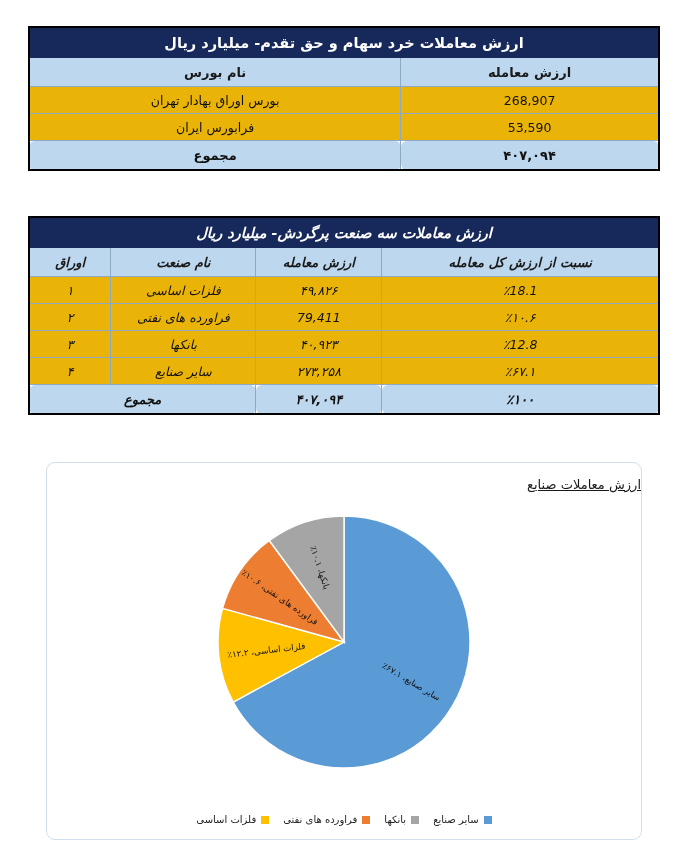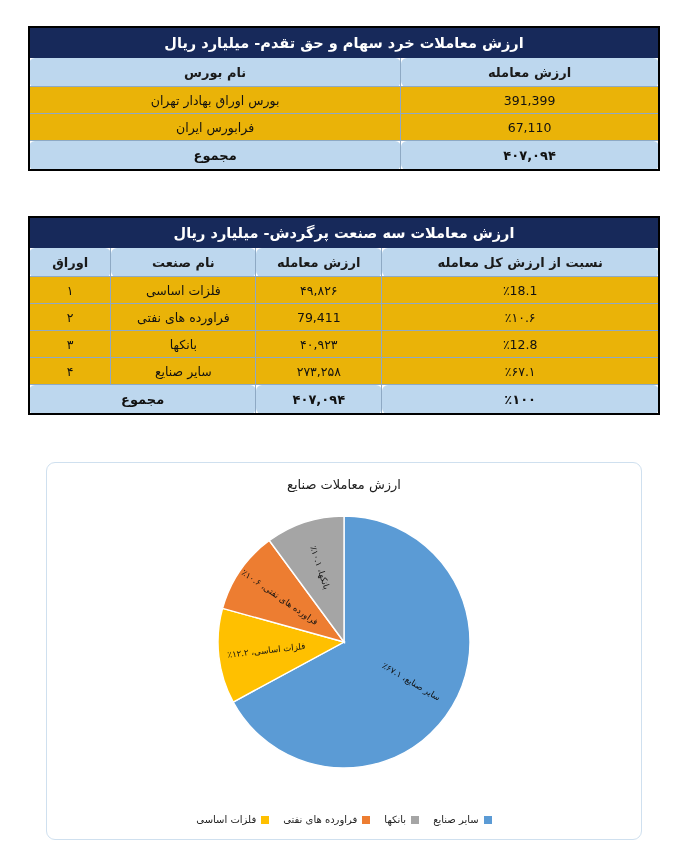--- a/index.html
+++ b/index.html
@@ -50,21 +50,20 @@
     letter-spacing: 0.1px;
     border: 1px solid #17295A;
   }
 
   .tbl-head td {
     background: #BDD7EE;
     color: #1a1a1a;
     font-size: 13px;
     font-weight: bold;
     height: 28px;
-    border-radius: 6px;
   }
 
   .tbl-body td {
     background: #eab308;
     font-size: 12.5px;
     height: 26px;
     color: #111111;
   }
 
   .tbl-total td {
@@ -72,45 +71,46 @@
     font-size: 13px;
     font-weight: bold;
     height: 28px;
     color: #111111;
     border-radius: 6px;
   }
 
   
   #table-bourse-value { top: 26px; right: 28px; width: 632px; }
   
-  #table-industry-value { top: 216px; right: 28px; width: 632px; }
+  #table-industry-value { top: 216px; right: 28px; width: 632px; font-style: italic; }
 
   
   #chart-card {
     position: absolute;
     top: 462px;
     right: 46px;
     width: 596px;
     height: 378px;
     border: 1px solid #cfe0ef;
     border-radius: 9px;
     background: #ffffff;
     box-sizing: border-box;
   }
 
   #chart-title {
     position: absolute;
     top: 14px;
     left: 0;
     right: 0;
-    text-align: center;
+    text-align: right;
     font-size: 13px;
     color: #1a1a1a;
     font-weight: normal;
     direction: rtl;
+    text-decoration: underline;
   }
 
   #pie-wrap {
     position: absolute;
     top: 48px;
     left: 0;
     right: 0;
     height: 262px;
   }
 
@@ -165,25 +165,25 @@
     </colgroup>
     <tbody>
       <tr class="tbl-title">
         <td colspan="2">ارزش معاملات خرد سهام و حق تقدم- میلیارد ریال</td>
       </tr>
       <tr class="tbl-head">
         <td>ارزش معامله</td>
         <td>نام بورس</td>
       </tr>
       <tr class="tbl-body">
-        <td>391,399</td>
+        <td>268,907</td>
         <td>بورس اوراق بهادار تهران</td>
       </tr>
       <tr class="tbl-body">
-        <td>67,110</td>
+        <td>53,590</td>
         <td>فرابورس ایران</td>
       </tr>
       <tr class="tbl-total">
         <td>۴۰۷,۰۹۴</td>
         <td>مجموع</td>
       </tr>
     </tbody>
   </table>
 
   <table class="report-table" id="table-industry-value">

